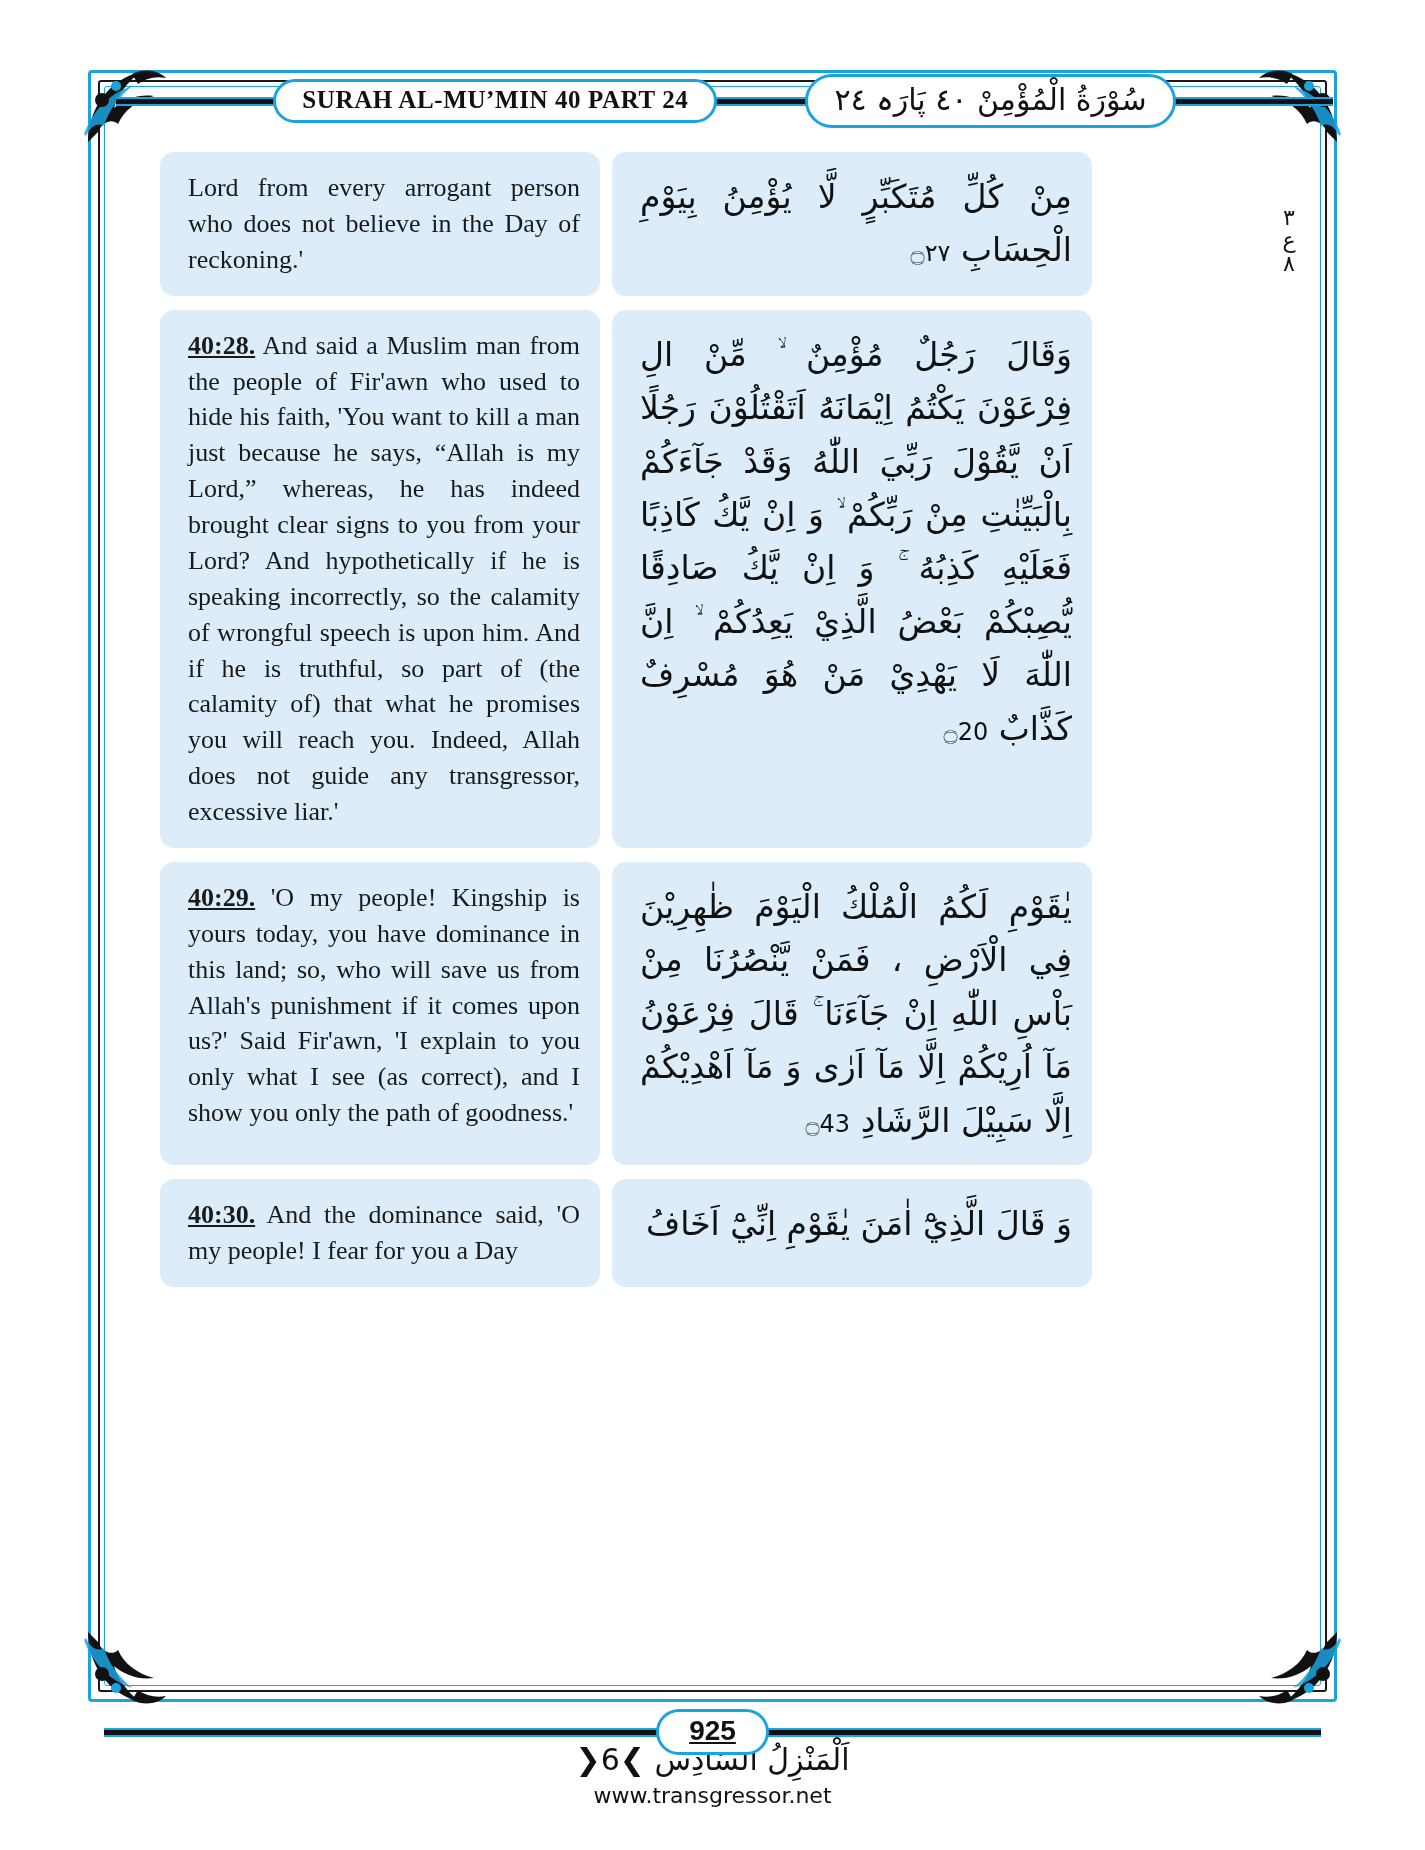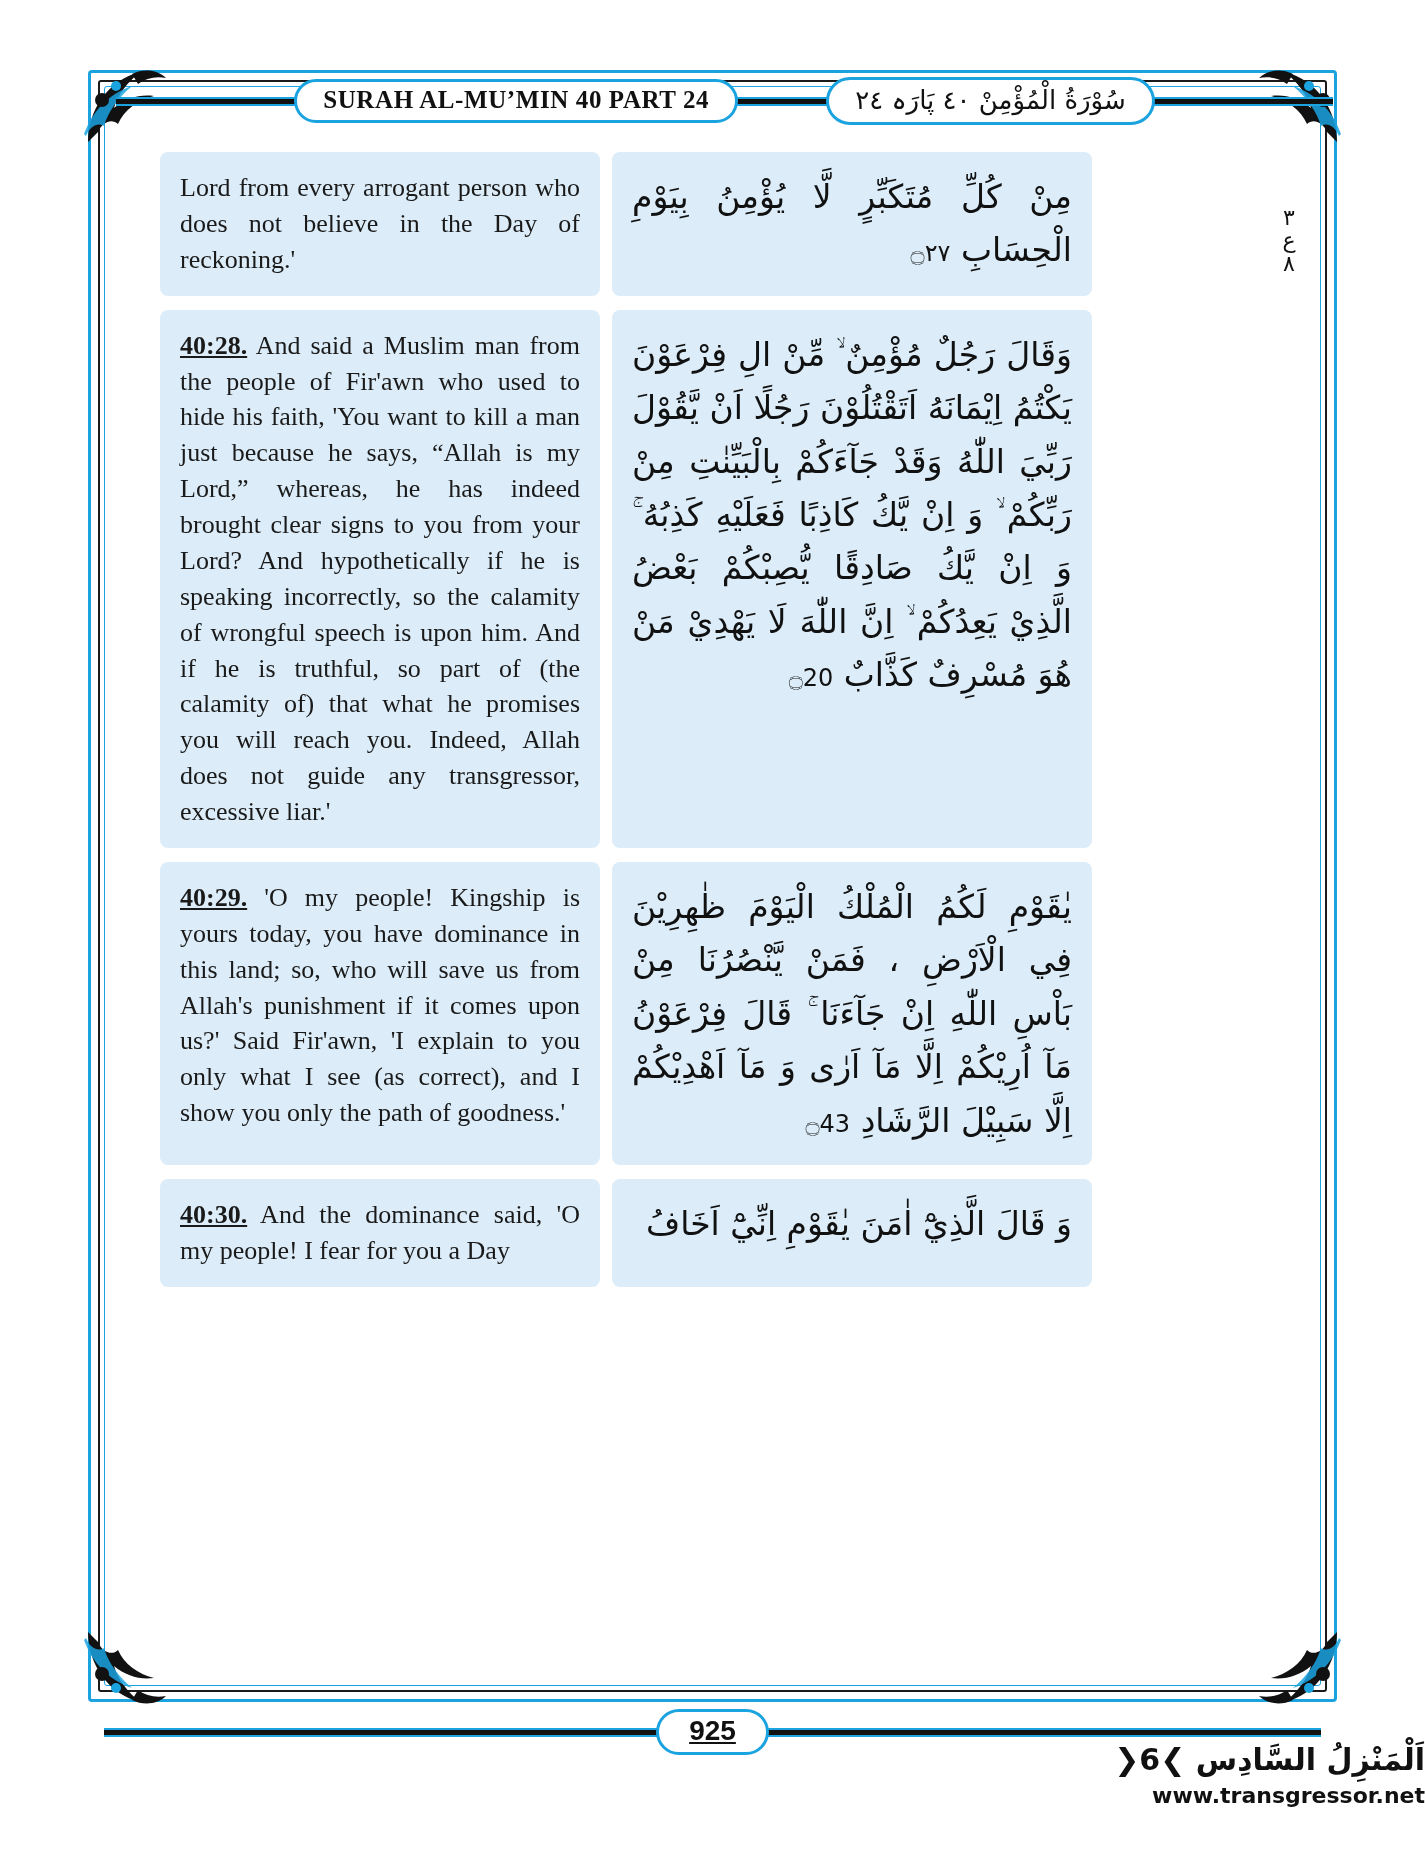--- a/index.html
+++ b/index.html
@@ -90,21 +90,21 @@
   .pill-left { margin-right: 44px; }
   .pill-right { margin-left: 44px; }
   .surah-title {
     font-family: "Liberation Serif", "DejaVu Serif", serif;
     font-weight: bold;
     font-size: 25px;
     letter-spacing: 0.6px;
     color: #111;
   }
   .surah-title-ar {
-    font-size: 26px;
+    font-size: 30px;
     color: #111;
     direction: rtl;
     line-height: 1.25;
     font-family: "DejaVu Sans", "Liberation Sans", sans-serif;
   }
 
   
   .content {
     position: absolute;
     left: 160px; top: 152px;
@@ -113,22 +113,22 @@
     display: flex;
     flex-direction: column;
   }
   .row {
     display: flex;
     gap: 12px;
     margin-bottom: 14px;
   }
   .cell {
     background: #dcedf9;
-    border-radius: 8px;
-    padding: 18px 20px 18px 20px;
+    border-radius: 14px;
+    padding: 18px 20px 18px 28px;
   }
   .cell-en {
     width: 440px;
     text-align: justify;
     text-justify: inter-word;
     font-size: 26px;
     line-height: 1.38;
     color: #1a1a1a;
     hyphens: none;
   }
@@ -191,23 +191,22 @@
     font-weight: bold;
     font-size: 28px;
     color: #111;
     font-family: "Liberation Sans", sans-serif;
     text-decoration: underline;
   }
   .footer-sub {
     position: absolute;
     left: 0; right: 0;
     bottom: 42px;
-    text-align: right;
-    color: #111;
-    font-weight: bold;
+    text-align: center;
+    color: #111;
   }
   .manzil {
     font-size: 30px;
     direction: rtl;
     font-family: "DejaVu Sans", "Liberation Sans", sans-serif;
     line-height: 1.3;
   }
   .website {
     font-size: 22px;
     font-family: "DejaVu Sans", "Liberation Sans", sans-serif;

